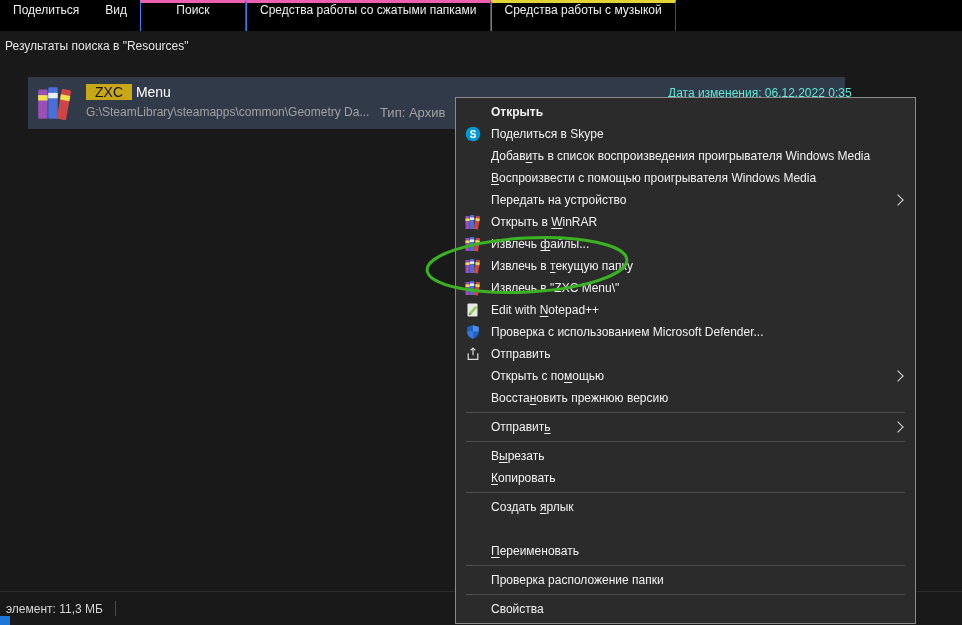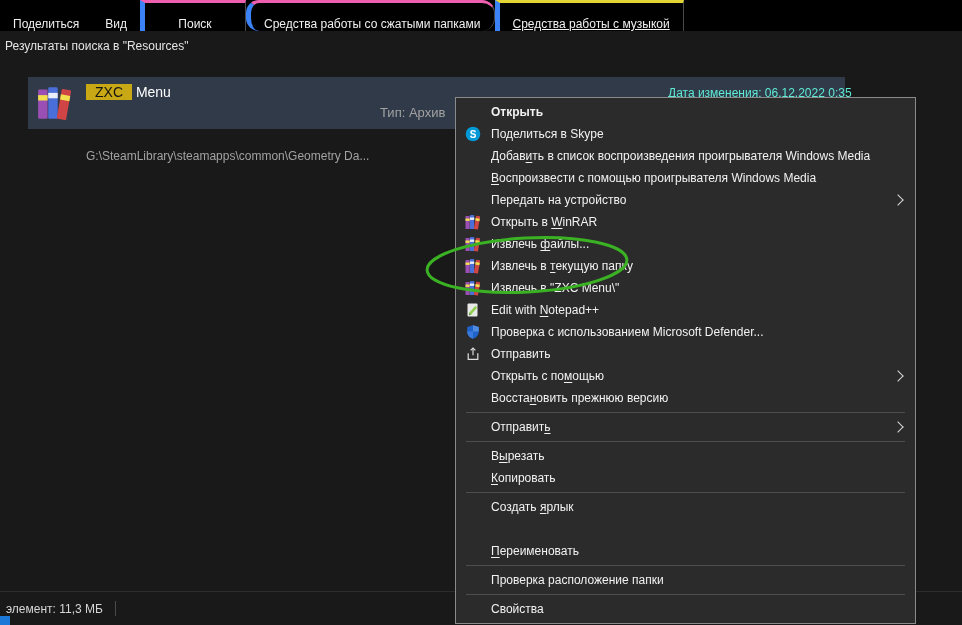--- a/index.html
+++ b/index.html
@@ -4,40 +4,40 @@
 <style>
   html,body{margin:0;padding:0;background:#000;}
   .screen{
     position:relative;width:962px;height:625px;overflow:hidden;
     background:#191919;color:#fff;cursor:default;
     font-family:"Liberation Sans",sans-serif;
   }
   
   .ribbon{position:absolute;top:0;left:0;right:0;height:31px;background:#000;display:flex;align-items:stretch;}
   .ribbon-tab{
-    display:flex;align-items:flex-end;justify-content:center;
+    display:flex;align-items:flex-start;justify-content:center;
     padding:0 13px;font-size:12px;color:#f0f0f0;white-space:nowrap;
     border-top:3px solid transparent;box-sizing:border-box;
   }
-  .ribbon-tab.contextual{border-left:5px solid #3b82f6;border-right:1px solid #4a4a4a;}
+  .ribbon-tab.contextual{border-left:1px solid #3b82f6;border-right:1px solid #4a4a4a;}
   [data-name="tab-search"]{width:106px;}
   
   .address{
     position:absolute;top:31px;left:0;right:0;height:29px;background:#191919;
     border-bottom:1px solid #242424;display:flex;align-items:center;
     padding:0 5px;font-size:12px;color:#e4e4e4;
   }
   
   .content{position:absolute;top:60px;left:0;right:0;bottom:33px;background:#191919;}
   .file-row{position:absolute;left:28px;top:17px;width:817px;height:52px;background:#313a49;}
   .file-icon{position:absolute;left:9px;top:8px;width:36px;height:36px;}
   .file-icon svg{width:36px;height:36px;}
   .file-name{position:absolute;left:58px;top:7px;font-size:14px;color:#ffffff;white-space:nowrap;}
   .hl{background:#c9a816;color:#141414;padding:0 9px;}
-  .file-path{position:absolute;left:58px;top:28px;font-size:12px;color:#a2a2a2;white-space:nowrap;margin-top:44px;}
+  .file-path{position:absolute;left:58px;top:28px;font-size:12px;color:#a2a2a2;white-space:nowrap;}
   .file-type{position:absolute;left:352px;top:28px;font-size:13px;color:#a2a2a2;white-space:nowrap;}
   .file-date{position:absolute;left:640px;top:9px;font-size:12px;color:#5eead4;white-space:nowrap;}
   
   .statusbar{
     position:absolute;left:0;right:0;bottom:0;height:33px;background:#191919;
     border-top:1px solid #2c2c2c;display:flex;align-items:center;
     padding:0 6px;font-size:12px;color:#d6d6d6;
   }
   .status-sep{width:1px;height:15px;background:#4a4a4a;margin-left:12px;}
   .corner{position:absolute;left:0;bottom:0;width:10px;height:9px;background:#1b78d7;}
@@ -68,24 +68,24 @@
   <div class="ribbon" data-name="ribbon-tabs">
       <div class="ribbon-tab" data-name="tab-share">
         <span data-name="tab-label">Поделиться</span>
       </div>
       <div class="ribbon-tab" data-name="tab-view">
         <span data-name="tab-label">Вид</span>
       </div>
       <div class="ribbon-tab contextual" data-name="tab-search" style="border-top-color: rgb(239, 95, 176);">
         <span data-name="tab-label">Поиск</span>
       </div>
-      <div class="ribbon-tab contextual" data-name="tab-compressed-tools" style="border-top-color: rgb(239, 95, 176); border-radius: 13px;">
+      <div class="ribbon-tab contextual" data-name="tab-compressed-tools" style="border-top-color: rgb(239, 95, 176);">
         <span data-name="tab-label">Средства работы со сжатыми папками</span>
       </div>
-      <div class="ribbon-tab contextual" data-name="tab-music-tools" style="border-top-color: rgb(227, 212, 53); text-decoration: underline;">
+      <div class="ribbon-tab contextual" data-name="tab-music-tools" style="border-top-color: rgb(227, 212, 53);">
         <span data-name="tab-label">Средства работы с музыкой</span>
       </div>
     </div>
 
   <div class="address" data-name="search-results-breadcrumb">
     <span data-name="search-results-label">Результаты поиска в "Resources"</span>
   </div>
 
   <div class="content" data-name="file-list">
     <div class="file-row" data-name="file-row-zxc-menu" style="background: rgb(49, 58, 73);">

